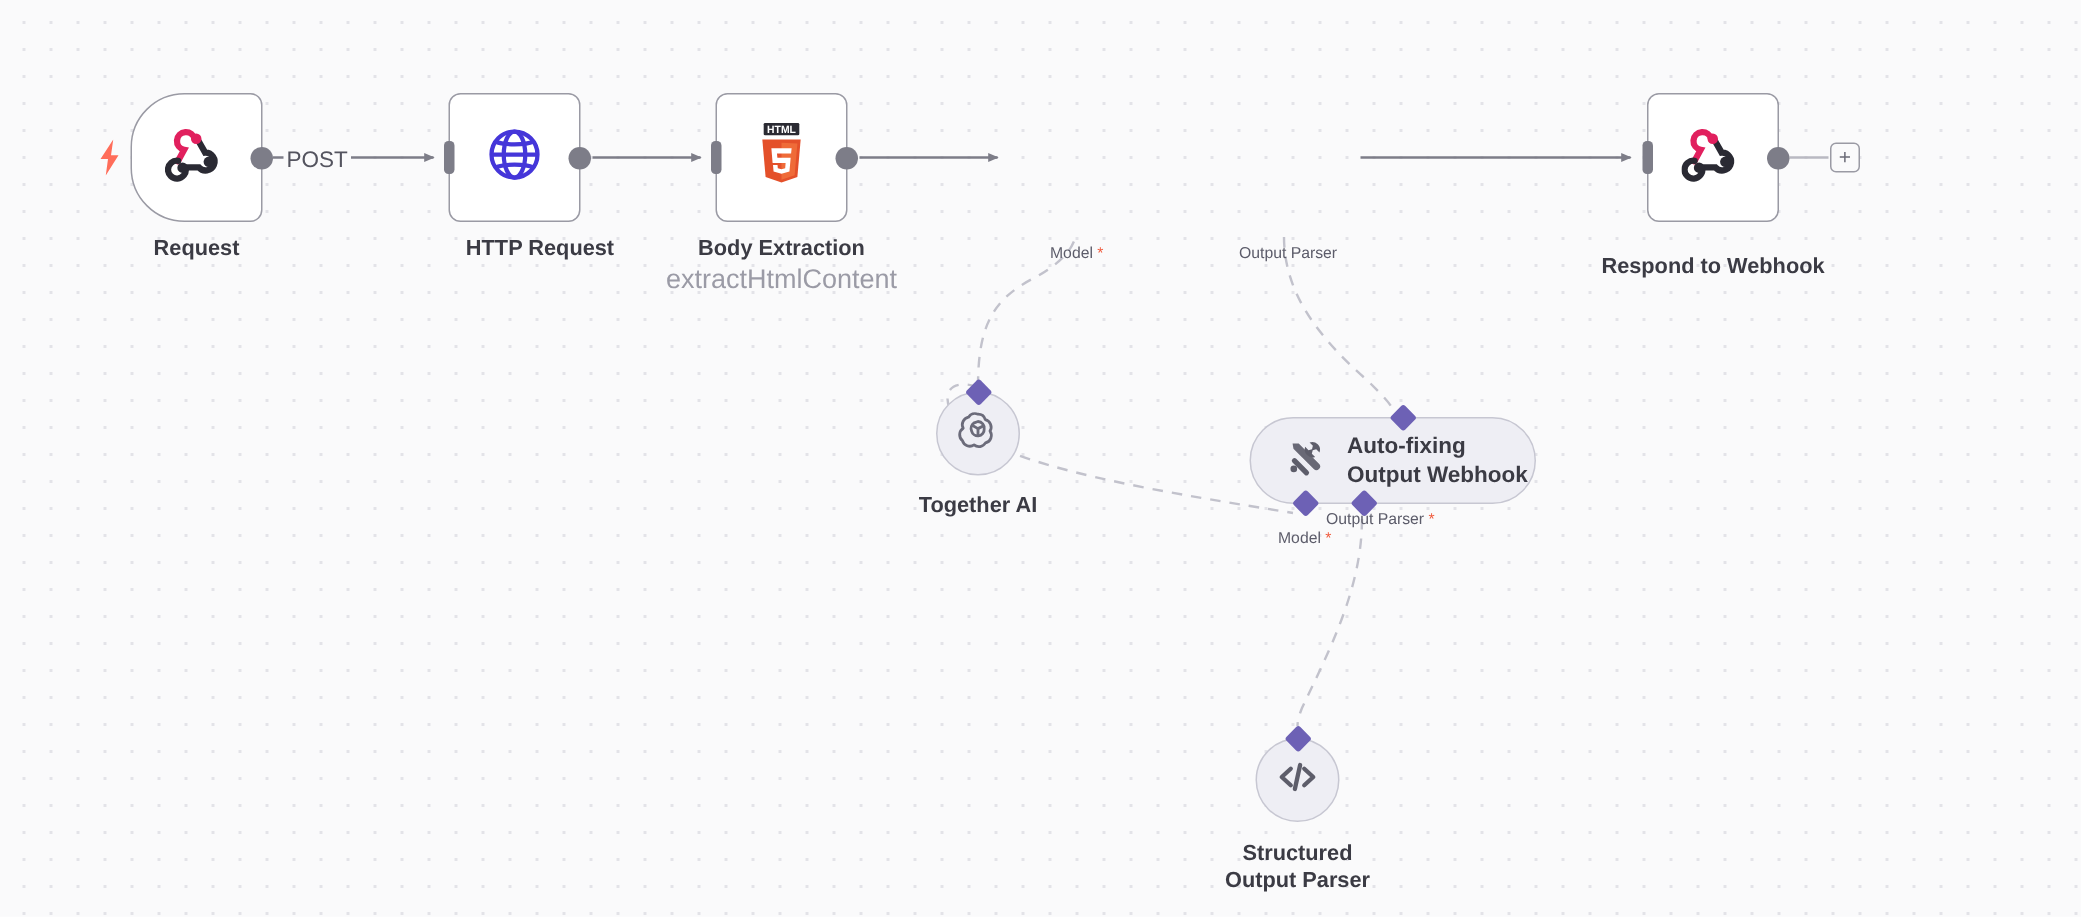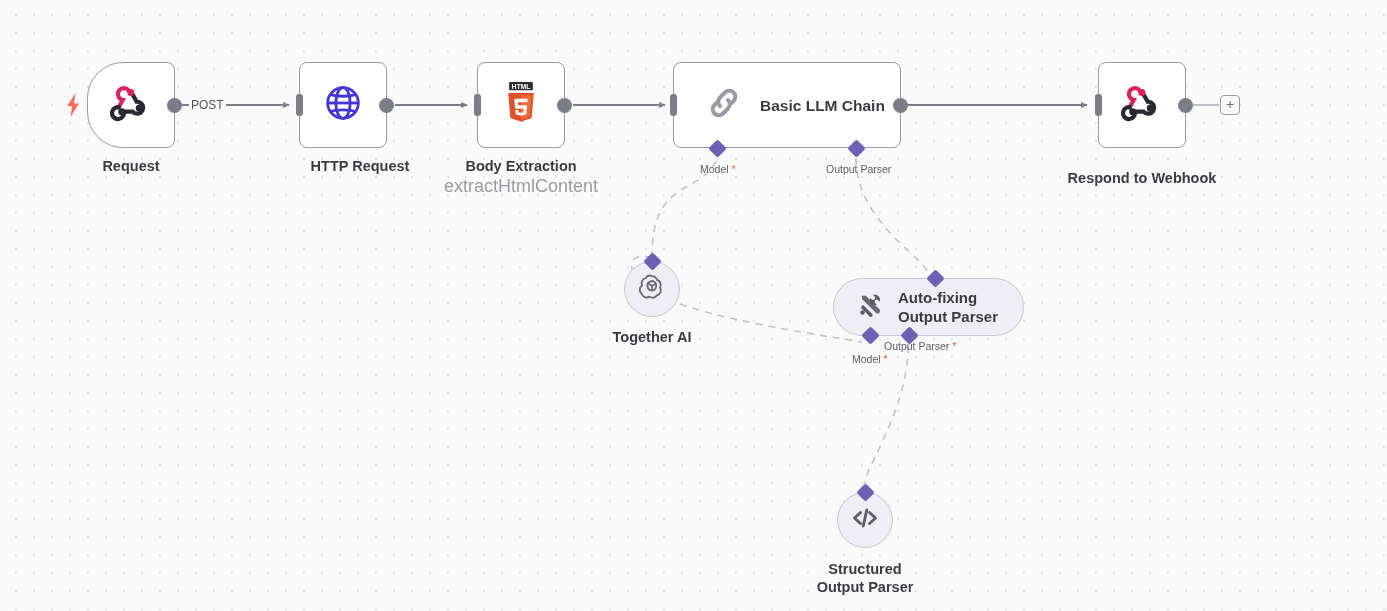--- a/index.html
+++ b/index.html
@@ -141,21 +141,21 @@
     background: #fafafb;
     color: #6c6c78;
     font-size: 14px;
     line-height: 17px;
     text-align: center;
     font-family: "Liberation Sans", sans-serif;
   }
 
   .edge-caption {
     position: absolute;
-    font-size: 12px;
+    font-size: 15px;
     color: #54545f;
     background: #fafafb;
     padding: 0 2px;
     white-space: nowrap;
     text-align: center;
   }
 
   .bolt { position: absolute; }
 </style>
 </head>
@@ -238,36 +238,20 @@
         <path d="M12.6 18.4 L27.4 18.4 L27 22.2 L16.7 22.2 L17 25.4 L26.7 25.4
                  L25.8 35.4 L20 37.1 L14.2 35.4 L13.8 30.6 L17.1 30.6 L17.3 33
                  L20 33.8 L22.7 33 L23 29.2 L13.5 29.2 Z" fill="#ffffff"></path>
       </svg>
     </span>
     <div class="port-out" style="right:-8px; top:50%; margin-top:-7.5px;"></div>
   </div>
   <div class="node-label" style="left:521px; top:157px;">Body Extraction</div>
   <div class="node-sublabel" style="left:521px; top:176px;">extractHtmlContent</div>
 
-  <div class="node" style="left:673px; top:62px; width:228px; height:86px; justify-content:flex-start; padding-left:30px; gap:16px;">
-    <div class="port-in" style="left:-4px; top:50%; margin-top:-11px;"></div>
-    <span>
-      <svg width="40" height="40" viewBox="0 0 24 24" xmlns="http://www.w3.org/2000/svg">
-        <g fill="none" stroke="#9a9aa4" stroke-width="2.4" stroke-linecap="round">
-          <path d="M9.6 13.8 a3.6 3.6 0 0 1 0-5.1 l3.0-3.0 a3.6 3.6 0 0 1 5.1 5.1 l-1.4 1.4"></path>
-          <path d="M14.4 10.2 a3.6 3.6 0 0 1 0 5.1 l-3.0 3.0 a3.6 3.6 0 0 1-5.1-5.1 l1.4-1.4"></path>
-        </g>
-      </svg>
-    </span>
-    <span class="pill-label" style="font-size:15.5px;">Basic LLM Chain</span>
-    <div class="port-out" style="right:-8px; top:50%; margin-top:-7.5px;"></div>
-
-    <div class="diamond" style="left:37px; bottom:-7.5px;"></div>
-    <div class="diamond" style="left:176px; bottom:-7.5px;"></div>
-  </div>
   <div class="port-caption" style="left:700px; top:163px;">
     <span>Model</span><span class="req"> *</span>
   </div>
   <div class="port-caption" style="left:826px; top:163px;">Output Parser</div>
 
   <div class="node" style="left:1098px; top:62px; width:88px; height:86px;">
     <div class="port-in" style="left:-4px; top:50%; margin-top:-11px;"></div>
     <span>
       <svg width="42" height="42" viewBox="0 0 24 24" xmlns="http://www.w3.org/2000/svg">
         <g fill="none" stroke-width="2.4" stroke-linecap="round">
@@ -310,21 +294,21 @@
         <g fill="#5d5d6a">
           <path d="M14.6 3.4 a4.5 4.5 0 0 1 5.7 5.8 l-1.9-1.9 -2.0 0.5 -0.5 2.0
                    1.9 1.9 a4.5 4.5 0 0 1-5.7-5.8 l1.9 1.9 2.0-0.5 0.5-2.0 z"></path>
           <rect x="3.1" y="15.8" width="12.6" height="3.0" rx="1.4" transform="rotate(45 9.4 17.3)"></rect>
           <path d="M4.9 4.0 L8.4 4.0 L20.0 15.6 a2.1 2.1 0 0 1-3.0 3.0 L5.4 7.0 z" opacity="0.92"></path>
           <circle cx="5.6" cy="18.5" r="1.9"></circle>
         </g>
       </svg>
     </span>
     <span class="pill-label">Auto-fixing
-Output Parser</span>
+Output Webhook</span>
     <div class="diamond" style="left:95px; top:-7px;"></div>
     <div class="diamond" style="left:30px; bottom:-7px;"></div>
     <div class="diamond" style="left:69px; bottom:-7px;"></div>
   </div>
   <div class="port-caption" style="left:852px; top:353px;">
     <span>Model</span><span class="req"> *</span>
   </div>
   <div class="port-caption" style="left:884px; top:340px;">
     <span>Output Parser</span><span class="req"> *</span>
   </div>

